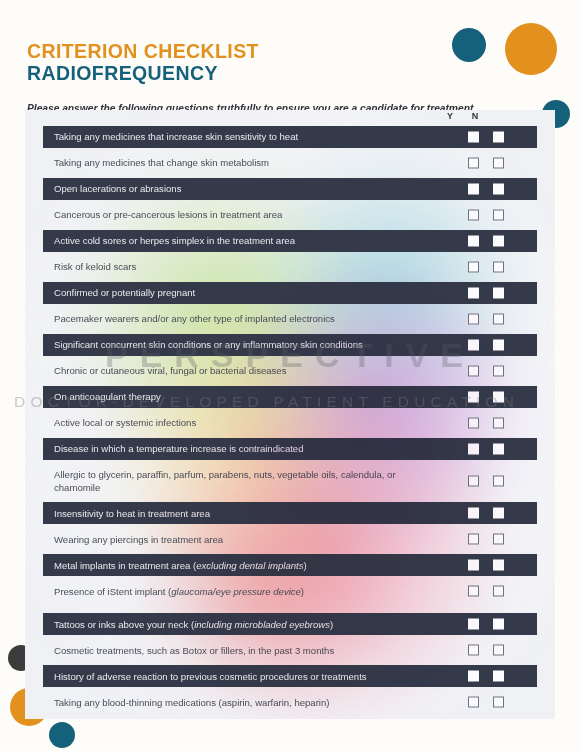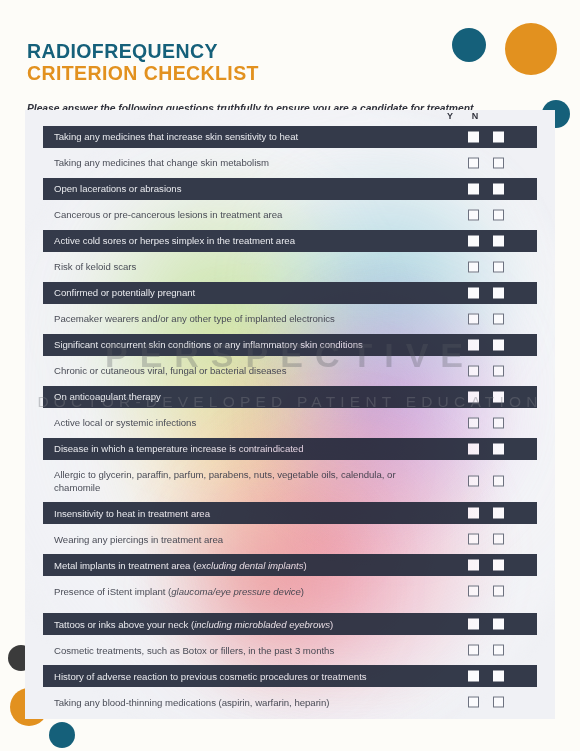--- a/index.html
+++ b/index.html
@@ -142,38 +142,38 @@
   #wm-line-1 {
     position: absolute; left: 22px; top: 336px; width: 536px;
     font-size: 34px; font-weight: bold; letter-spacing: 12px;
     color: rgba(90,92,100,.30);
     text-align: center; white-space: nowrap;
   }
   #wm-line-2 {
     position: absolute; left: 14px; top: 393px; width: 552px;
     font-size: 15.5px; letter-spacing: 5.2px;
     color: rgba(120,122,130,.40);
-    text-align: center; white-space: nowrap;
+    white-space: nowrap;
   }
 </style>
 </head>
 <body>
 
 <div id="page">
 
   <div class="circle" id="circle-teal-top"></div>
   <div class="circle" id="circle-orange-top"></div>
   <div class="circle" id="circle-teal-right"></div>
   <div class="circle" id="circle-dark-bl"></div>
   <div class="circle" id="circle-orange-bl"></div>
   <div class="circle" id="circle-teal-bl"></div>
 
   <div id="header">
+    <div id="title-line-2">CRITERION CHECKLIST</div>
     <div id="title-line-1">RADIOFREQUENCY</div>
-    <div id="title-line-2">CRITERION CHECKLIST</div>
     <div id="subtitle">Please answer the following questions truthfully to ensure you are a candidate for treatment.</div>
   </div>
 
   <div id="panel">
 
     <div class="blob" id="blob-wash"></div>
     <div class="blob" id="blob-green"></div>
     <div class="blob" id="blob-yellow"></div>
     <div class="blob" id="blob-teal"></div>
     <div class="blob" id="blob-purple"></div>

